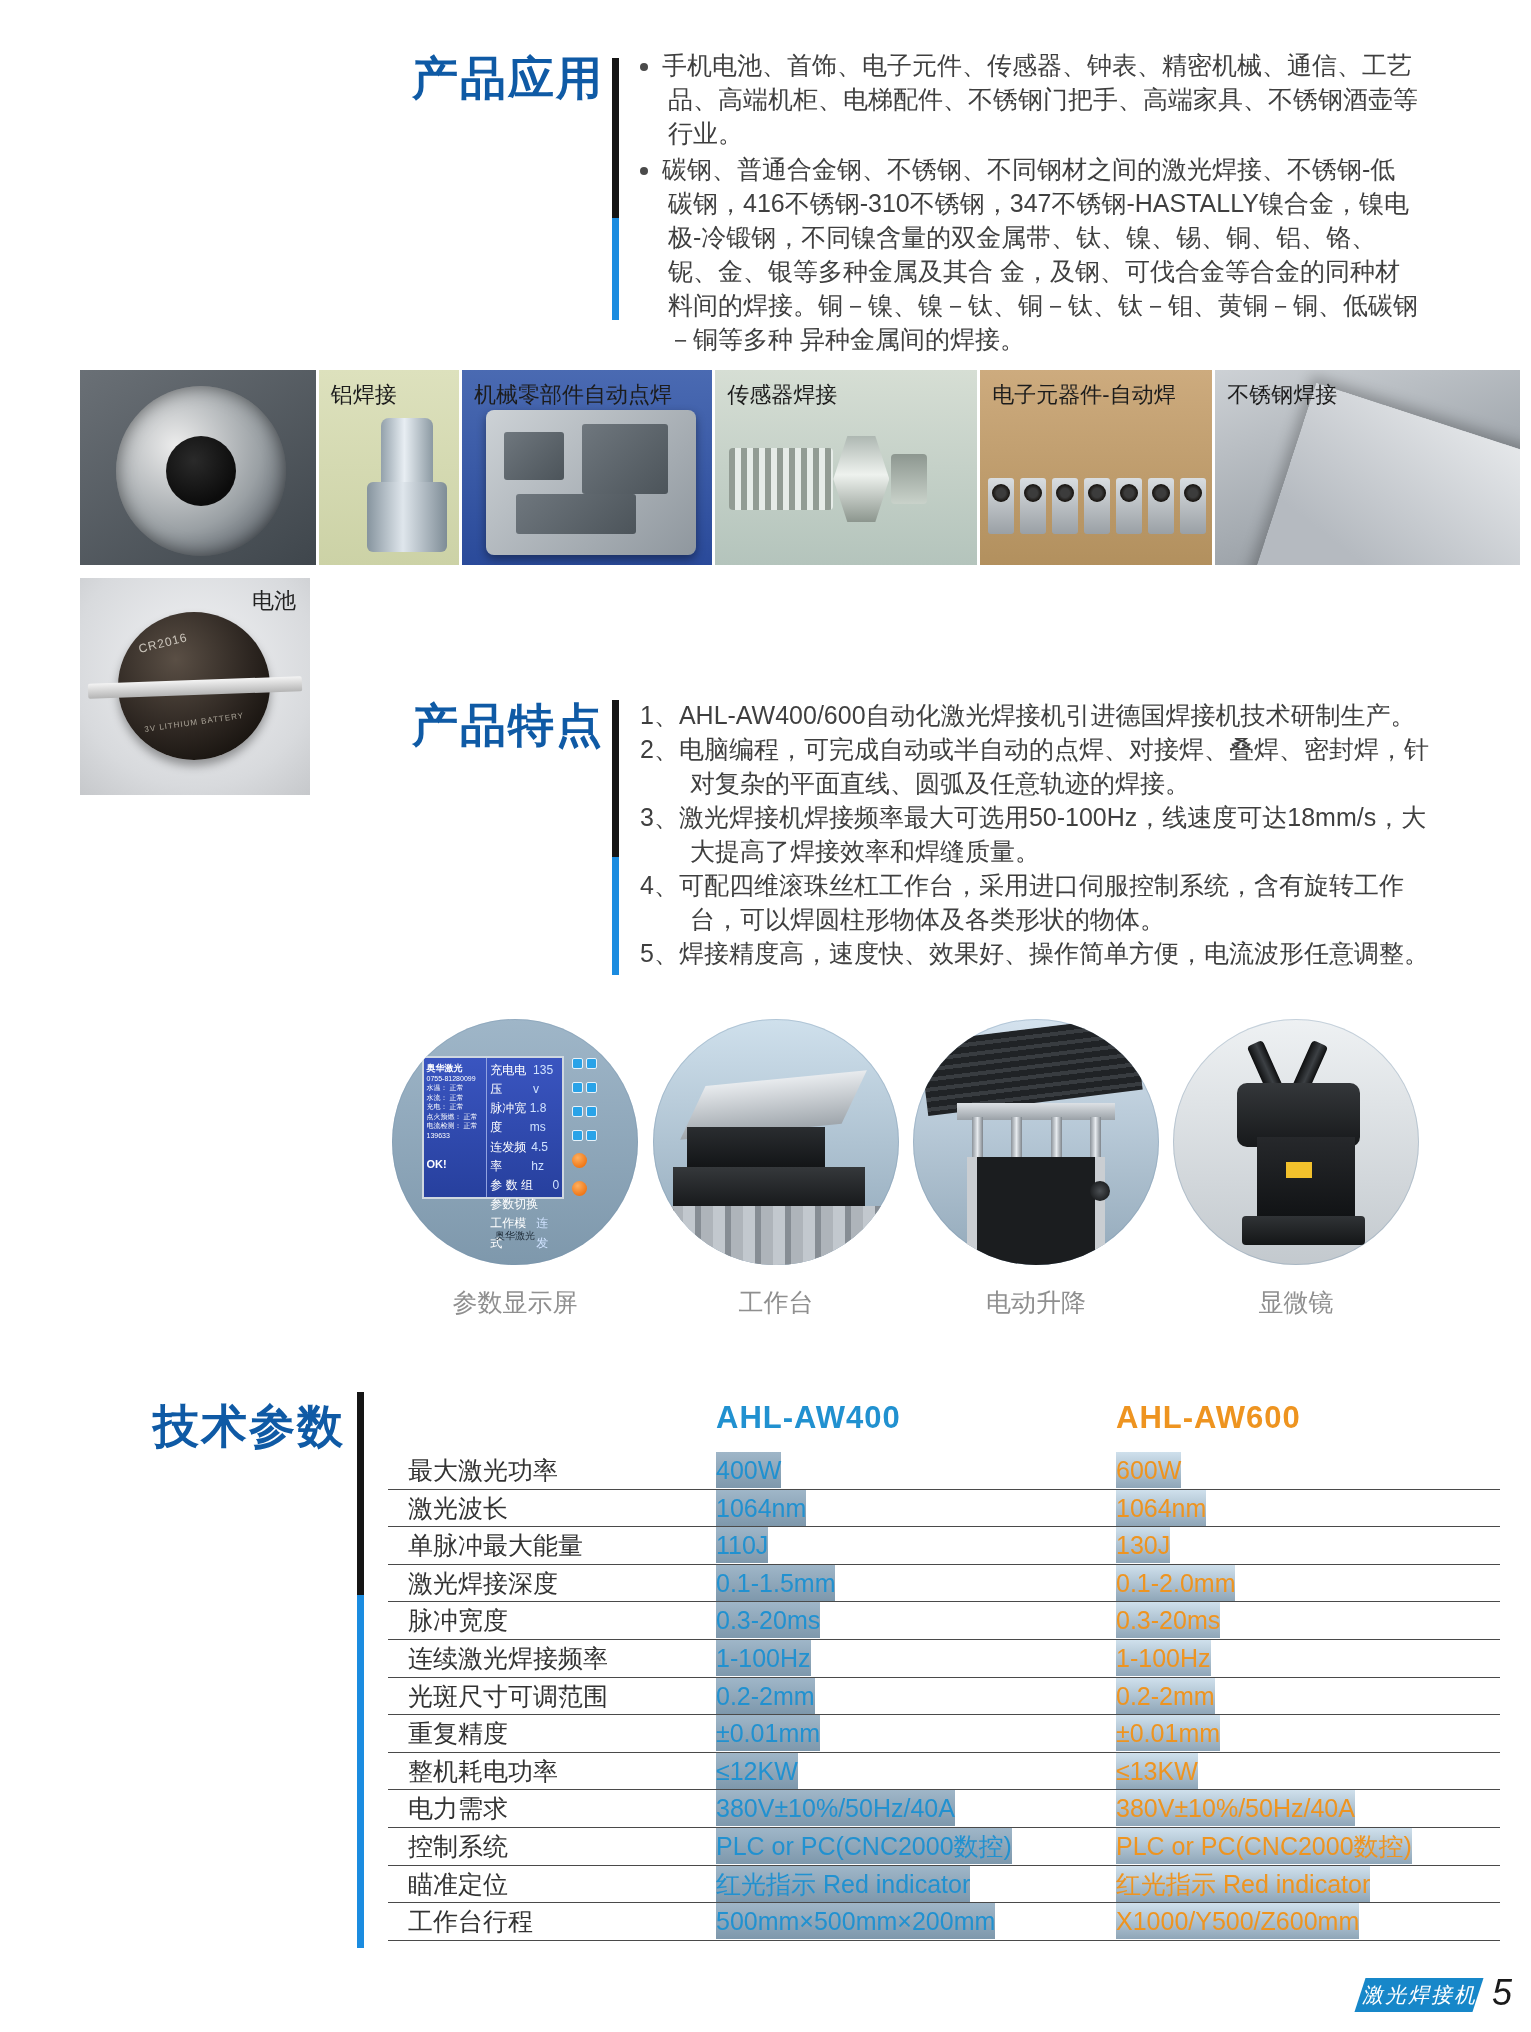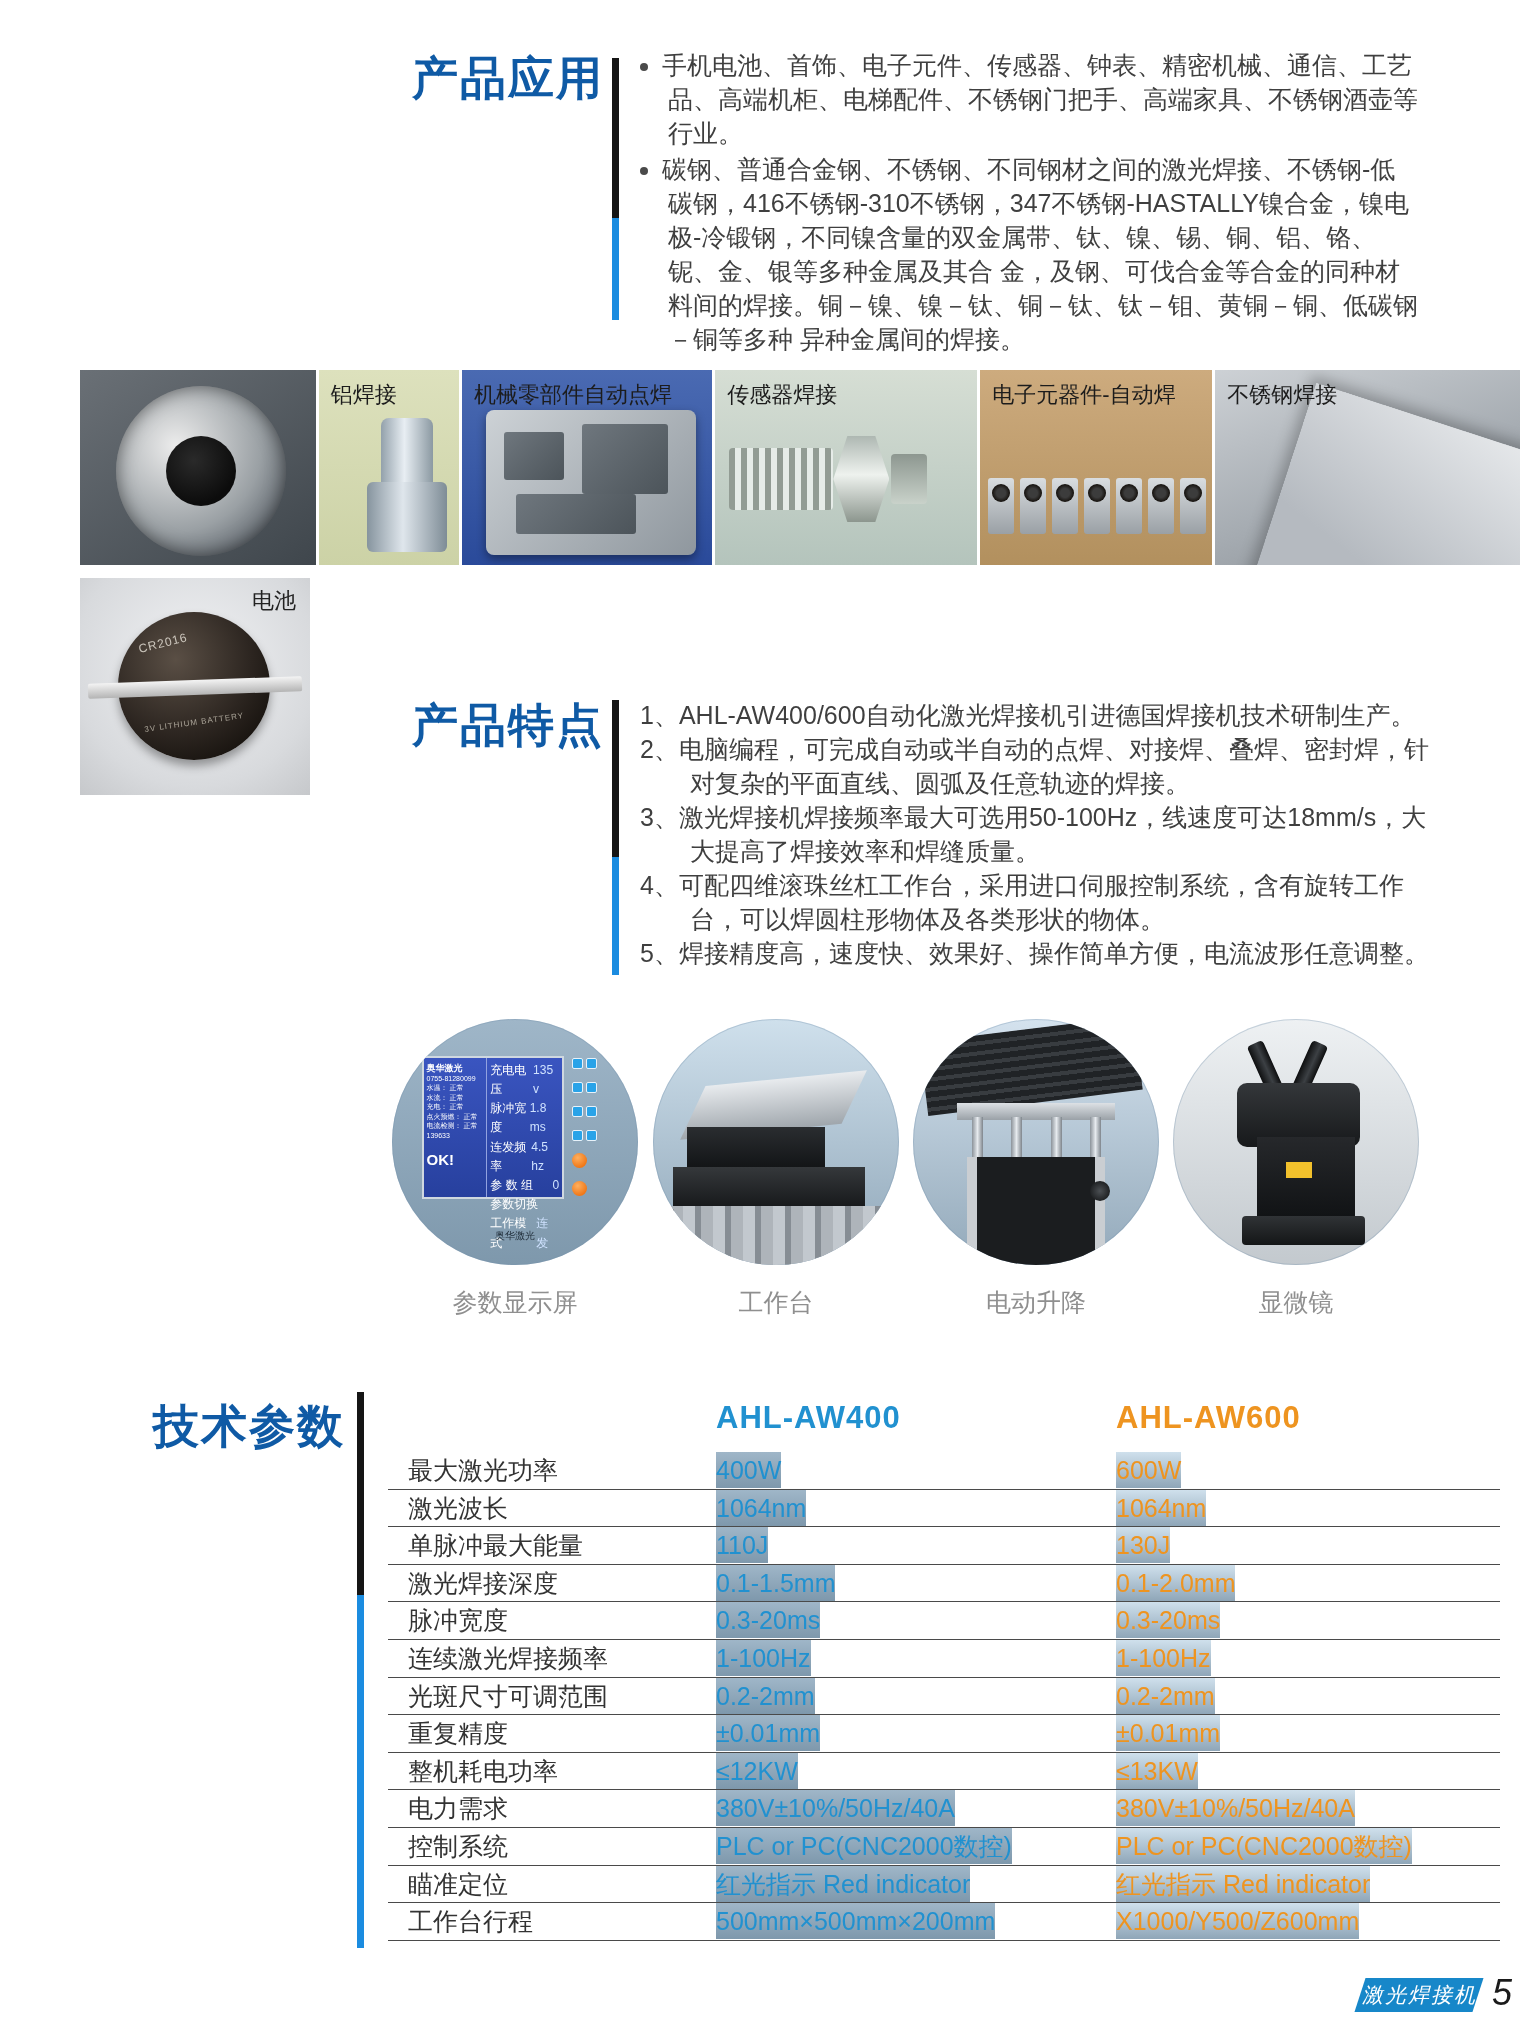--- a/index.html
+++ b/index.html
@@ -83,21 +83,21 @@
   .c2 { left:653px;  background:linear-gradient(180deg,#cfe0ec,#8fa6b8); }
   .c3 { left:913px;  background:linear-gradient(180deg,#d4e2ee,#93a9ba); }
   .c4 { left:1173px; background:linear-gradient(180deg,#eef1f3,#c3c9ce); }
   .caption { position:absolute; top:1286px; width:220px; text-align:center; font-size:25px; color:#8f8f8f; }
 
   
   .scr { position:absolute; left:12%; top:15%; width:58%; height:58%; display:flex;
          background:linear-gradient(180deg,#3a55c0,#27409e); border:2px solid #cfd8e0; }
   .scr-l { width:46%; border-right:1px solid #92a2e0; padding:4px 3px; color:#fff; font-size:7px; line-height:1.35; }
   .scr-l .big { font-size:9px; font-weight:bold; }
-  .scr-l .ok  { font-size:15px; font-weight:bold; margin-top:10px; }
+  .scr-l .ok  { font-size:11px; font-weight:bold; margin-top:17px; }
   .scr-r { width:54%; padding:3px 3px; color:#fff; font-size:12px; }
   .scr-r .row { display:flex; justify-content:space-between; line-height:1.6; }
   .scr-r .val { color:#cfe2ff; }
   .btns { position:absolute; left:73%; top:16%; height:56%; display:flex; flex-direction:column; justify-content:space-between; }
   .pm { display:flex; gap:3px; }
   .pm i { width:11px; height:11px; background:#29a3e8; border:1px solid #e8f2fa; border-radius:2px; }
   .obtn { width:15px; height:15px; border-radius:50%; background:radial-gradient(circle at 38% 32%,#ffb060,#f07818 70%); }
   .scr-brand { position:absolute; left:0; right:0; bottom:9%; text-align:center; font-size:10px; color:#22303c; }
 
   

